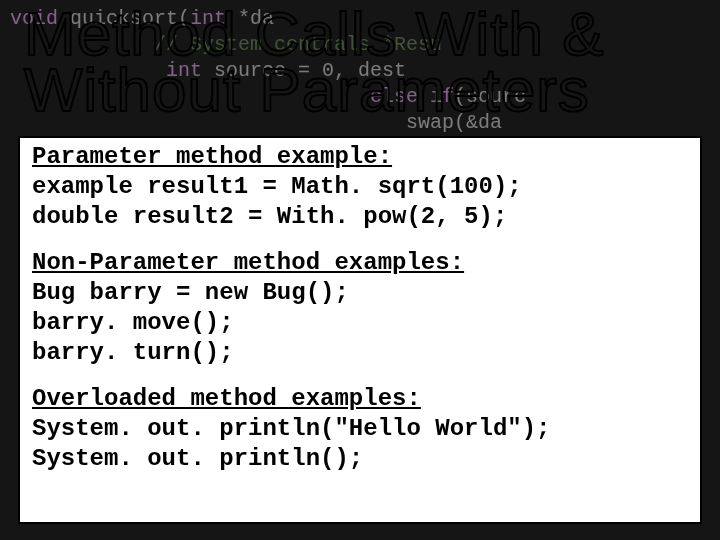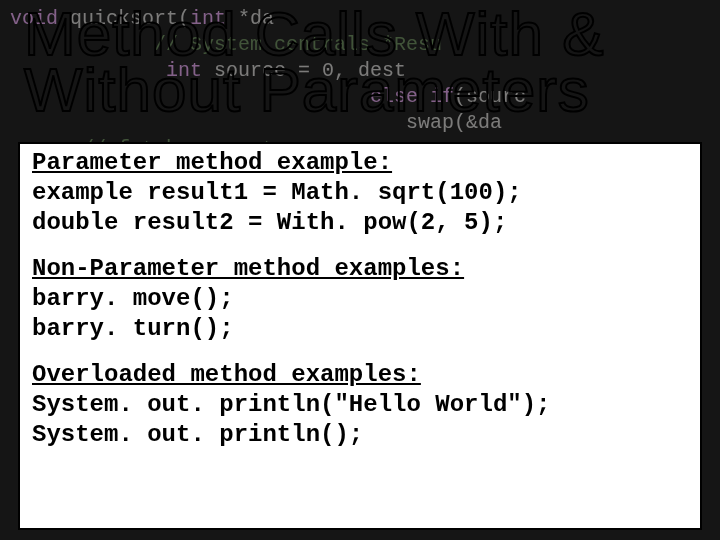--- a/index.html
+++ b/index.html
@@ -3,21 +3,21 @@
 <meta charset="utf-8">
 <style>
   html,body{margin:0;padding:0;width:720px;height:540px;overflow:hidden;font-family:Verdana,Geneva,sans-serif}
   .slide{position:relative;width:720px;height:540px;background:#1a1917;color:#000}
   .bg-code{position:absolute;inset:0;background:#111;overflow:hidden;filter:brightness(.55) contrast(.9)}
   .bg-code pre{margin:0;padding:6px 10px;font-family:"Courier New",monospace;font-size:20px;line-height:26px;color:#aaa;white-space:pre}
   .bg-code .kw{color:#f0abfc}
   .bg-code .typ{color:#e0dfdd}
   .bg-code .com{color:#6a8f5a}
   .title{position:absolute;top:6px;left:24px;right:24px;font-family:Impact,"Arial Black",sans-serif;font-weight:400;font-size:62px;line-height:56px;letter-spacing:1px;color:transparent;-webkit-text-stroke:2px #000}
-  .panel{position:absolute;left:18px;top:142px;width:684px;height:388px;background:#fff;border:2px solid #000;box-sizing:border-box;padding:4px 12px 8px 12px;font-family:"Courier New",monospace;font-size:24px;line-height:30px;font-weight:bold}
+  .panel{position:absolute;left:18px;top:136px;width:684px;height:388px;background:#fff;border:2px solid #000;box-sizing:border-box;padding:4px 12px 8px 12px;font-family:"Courier New",monospace;font-size:24px;line-height:30px;font-weight:bold}
   .panel .heading{text-decoration:underline}
   .panel .block{margin-bottom:16px}
   .panel .block:last-child{margin-bottom:11px}
   .panel .codeln{white-space:pre}
   .arg{font-family:Liberation Mono, monospace;font-weight:800}
 </style>
 </head>
 <body>
 
 <div class="slide">
@@ -44,20 +44,21 @@
   <div class="title">Method Calls With &amp; Without Parameters</div>
 
   <div class="panel">
     <div class="block">
       <div class="heading">Parameter method example:</div>
       <div class="codeln"><span>example result1 = Math. sqrt</span><span class="arg">(100)</span><span>;</span></div>
       <div class="codeln"><span>double result2 = With. pow</span><span class="arg">(2, 5)</span><span>;</span></div>
     </div>
     <div class="block">
       <div class="heading">Non-Parameter method examples:</div>
+      <div class="codeln"><span>Bug barry = new Bug</span><span class="arg">()</span><span>;</span></div>
       <div class="codeln"><span>barry. move</span><span class="arg">()</span><span>;</span></div>
       <div class="codeln"><span>barry. turn</span><span class="arg">()</span><span>;</span></div>
     </div>
     <div class="block">
       <div class="heading">Overloaded method examples:</div>
       <div class="codeln"><span>System. out. println</span><span class="arg">("Hello World")</span><span>;</span></div>
       <div class="codeln"><span>System. out. println</span><span class="arg">()</span><span>;</span></div>
     </div>
   </div>
 </div>

